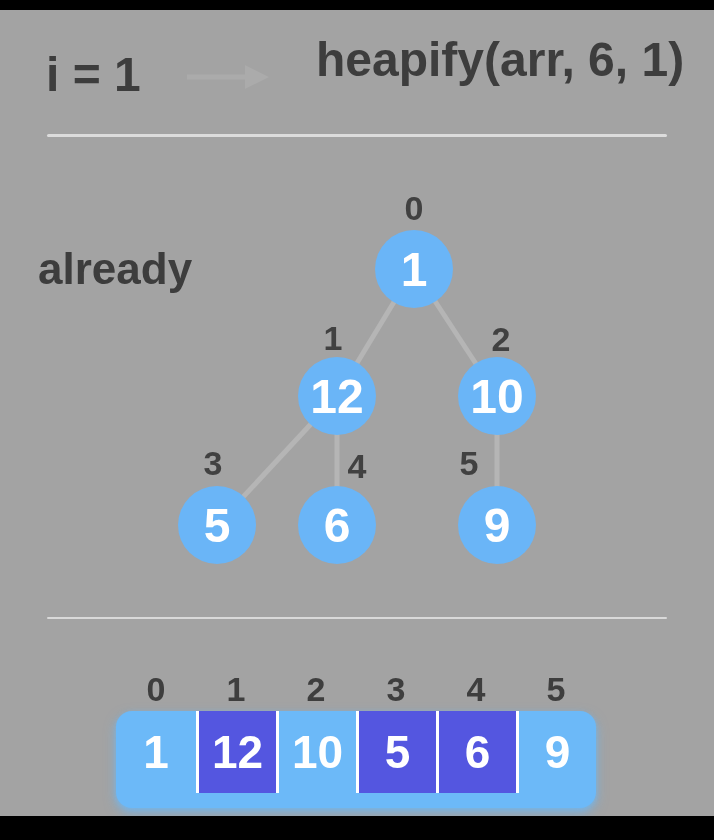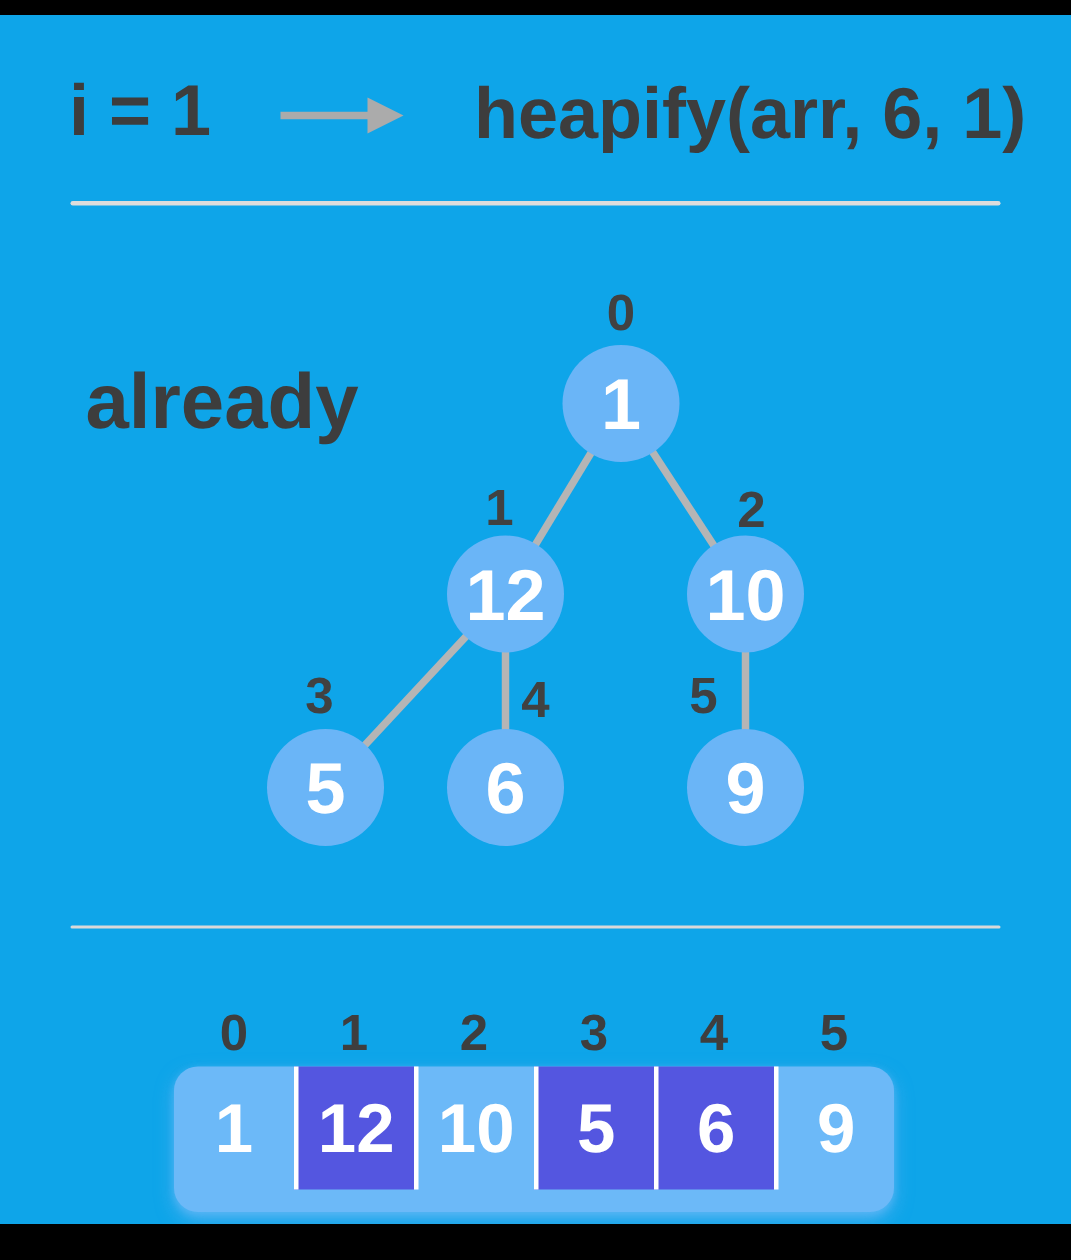--- a/index.html
+++ b/index.html
@@ -1,38 +1,38 @@
 <!DOCTYPE html>
 <html><head>
 <meta charset="utf-8">
 <style>
   html,body{margin:0;padding:0;background:#fff;}
   .stage{
-    position:relative;width:714px;height:840px;background:#0ea5e9;overflow:hidden;
+    position:relative;width:714px;height:840px;background:#a3a3a3;overflow:hidden;
     font-family:"Liberation Sans","DejaVu Sans",sans-serif;
   }
   .letterbox{position:absolute;left:0;width:714px;background:#000000;}
   .lb-top{top:0;height:10px;}
   .lb-bottom{top:816px;height:24px;}
 
   .hdr-text{
     position:absolute;font-weight:700;font-size:48px;line-height:50px;
     color:#3d3d3d;white-space:nowrap;
   }
   .iter-label{left:46px;top:50px;}
-  .call-label{left:316px;top:52px;}
+  .call-label{left:316px;top:35px;}
   .arrow-svg{position:absolute;left:185px;top:62px;}
 
   .divider{position:absolute;background:#dcdcdc;border-radius:2px;}
   .div-1{left:47px;top:134px;width:620px;height:3px;}
   .div-2{left:47px;top:617px;width:620px;height:2px;background:#d9d9d9;}
 
   .annotation{
-    position:absolute;left:38px;top:241px;width:220px;text-align:center;
-    font-size:52px;font-weight:700;color:#3d3d3d;line-height:55px;
+    position:absolute;left:38px;top:241px;width:220px;text-align:left;
+    font-size:44px;font-weight:700;color:#3d3d3d;line-height:55px;
   }
   .annotation span{display:block;}
 
   .tree{position:absolute;left:0;top:170px;width:714px;height:420px;}
   .tree line{stroke:#b5b5b5;stroke-width:5;}
   .tree circle{fill:#6ab5f7;}
   .node-val{fill:#ffffff;font-size:48px;font-weight:700;text-anchor:middle;}
   .node-idx{fill:#414141;font-size:34px;font-weight:700;text-anchor:middle;}
 
   .indices{position:absolute;left:116px;top:672px;width:480px;display:flex;}

